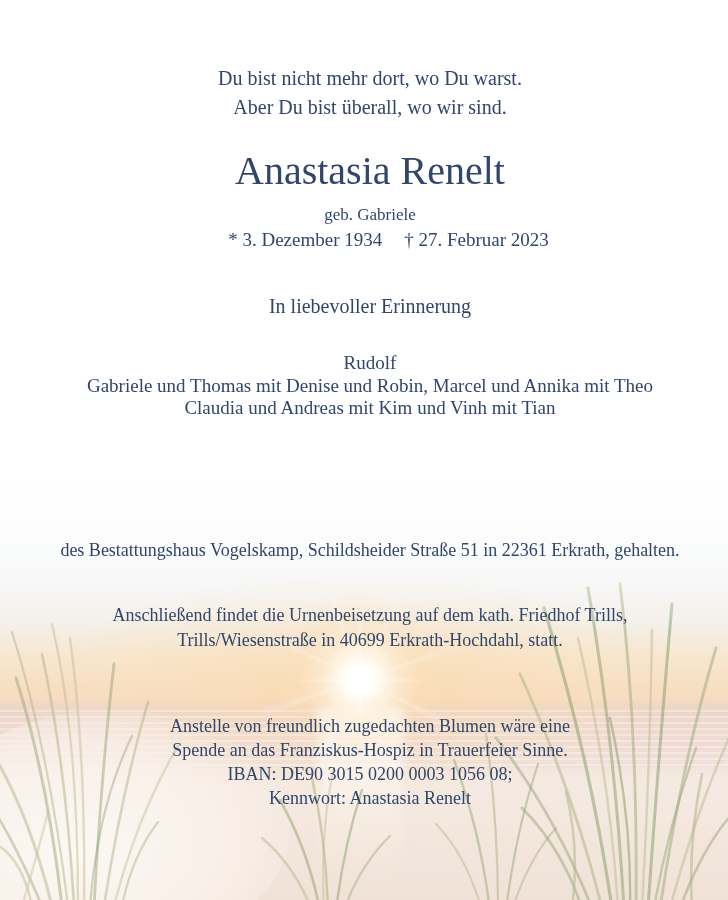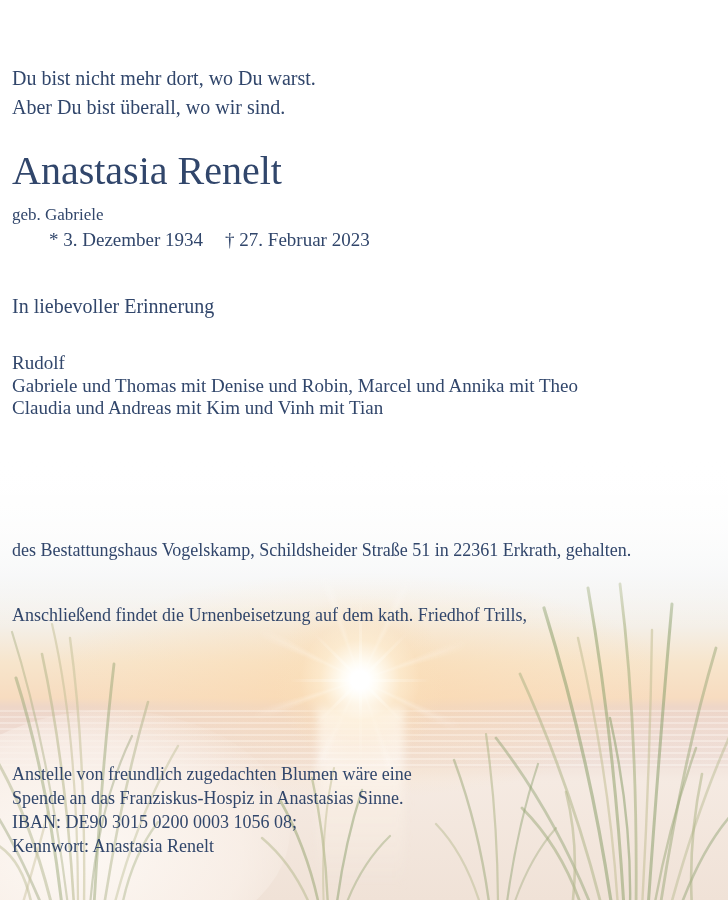--- a/index.html
+++ b/index.html
@@ -74,31 +74,31 @@
   .grass{position:absolute;}
   .grass-left{left:-18px;bottom:-6px;}
   .grass-right{right:-14px;bottom:-8px;}
   .grass-mid1{left:250px;bottom:-10px;}
   .grass-mid2{left:420px;bottom:-10px;}
   .scene-fade{
     position:absolute;left:0;top:0;right:0;height:170px;
     background:linear-gradient(180deg,#ffffff 0%,rgba(255,255,255,0.55) 55%,rgba(255,255,255,0) 100%);
   }
   
-  .txt{position:absolute;left:0;right:0;white-space:nowrap;z-index:2;padding-left:12px;}
+  .txt{position:absolute;left:0;right:0;text-align:center;white-space:nowrap;z-index:2;padding-left:12px;}
   .epitaph{top:64px;font-size:20px;line-height:29px;}
   .name{top:148px;font-size:40px;line-height:46px;}
   .maiden{top:204px;font-size:17px;line-height:21px;}
   .dates{top:228px;font-size:19px;line-height:24px;margin-left:37px;}
   .dates .sep{display:inline-block;width:22px;}
   .remembrance{top:294px;font-size:20px;line-height:24px;}
   .mourners{top:352px;font-size:19px;line-height:22.5px;}
   .service{top:538px;font-size:18px;line-height:25px;}
   .burial{top:603px;font-size:18px;line-height:25px;}
-  .donation{top:714px;font-size:18px;line-height:24px;margin-top:48px;}
+  .donation{top:714px;font-size:18px;line-height:24px;}
 </style>
 </head>
 <body>
 
 <div class="card">
 
   <div class="scene">
     <div class="sky"></div>
     <div class="glow"></div>
     <div class="sea-streaks"></div>
@@ -194,22 +194,23 @@
   </div>
 
   <div class="txt remembrance">In liebevoller Erinnerung</div>
 
   <div class="txt service">
     <div>des Bestattungshaus Vogelskamp, Schildsheider Straße 51 in 22361 Erkrath, gehalten.</div>
   </div>
 
   <div class="txt burial">
     <div>Anschließend findet die Urnenbeisetzung auf dem kath. Friedhof Trills,</div>
+    <div>Trills/Wiesenstraße in 40699 Erkrath-Hochdahl, statt.</div>
   </div>
 
   <div class="txt donation">
     <div>Anstelle von freundlich zugedachten Blumen wäre eine</div>
-    <div>Spende an das Franziskus-Hospiz in Anastasias Sinne.</div>
+    <div>Spende an das Franziskus-Hospiz in Trauerfeier Sinne.</div>
     <div>IBAN: DE90 3015 0200 0003 1056 08;</div>
     <div>Kennwort: Anastasia Renelt</div>
   </div>
 
 </div>
 
 </body></html>

